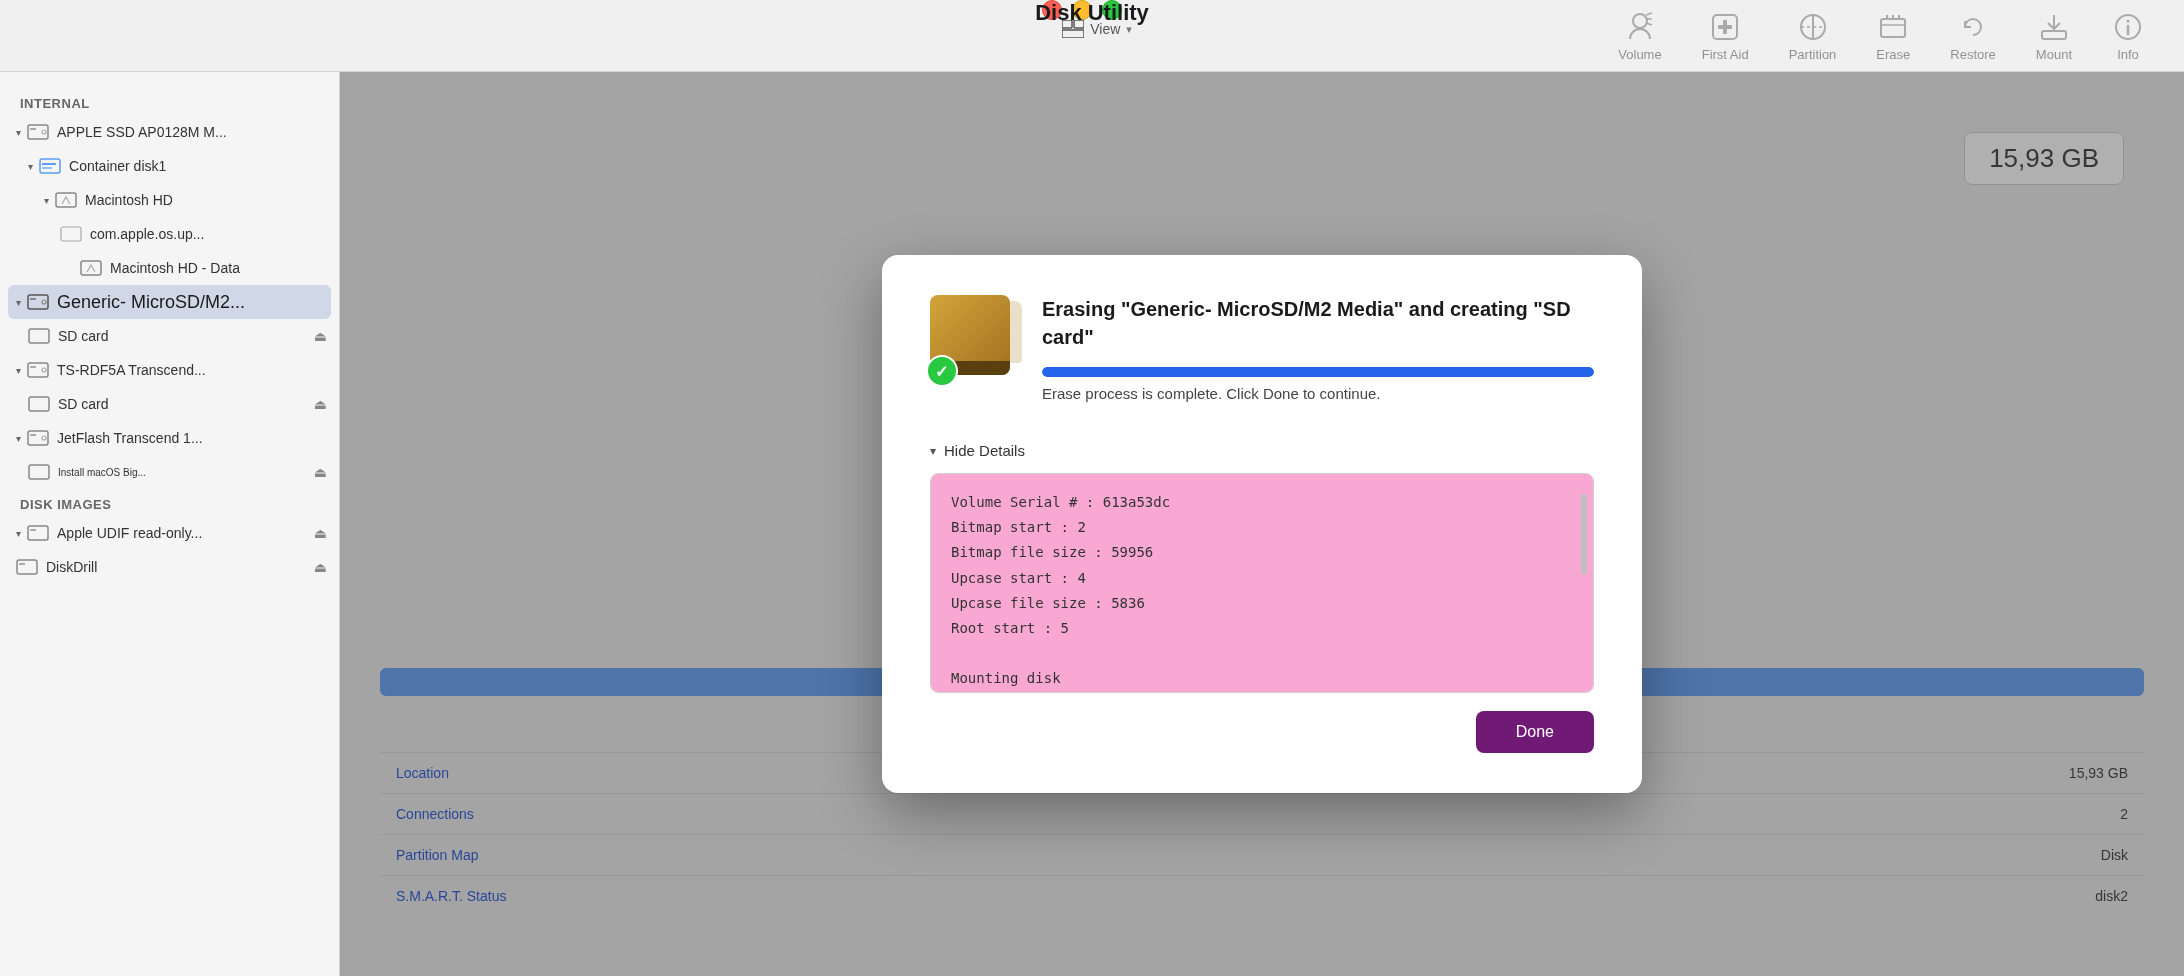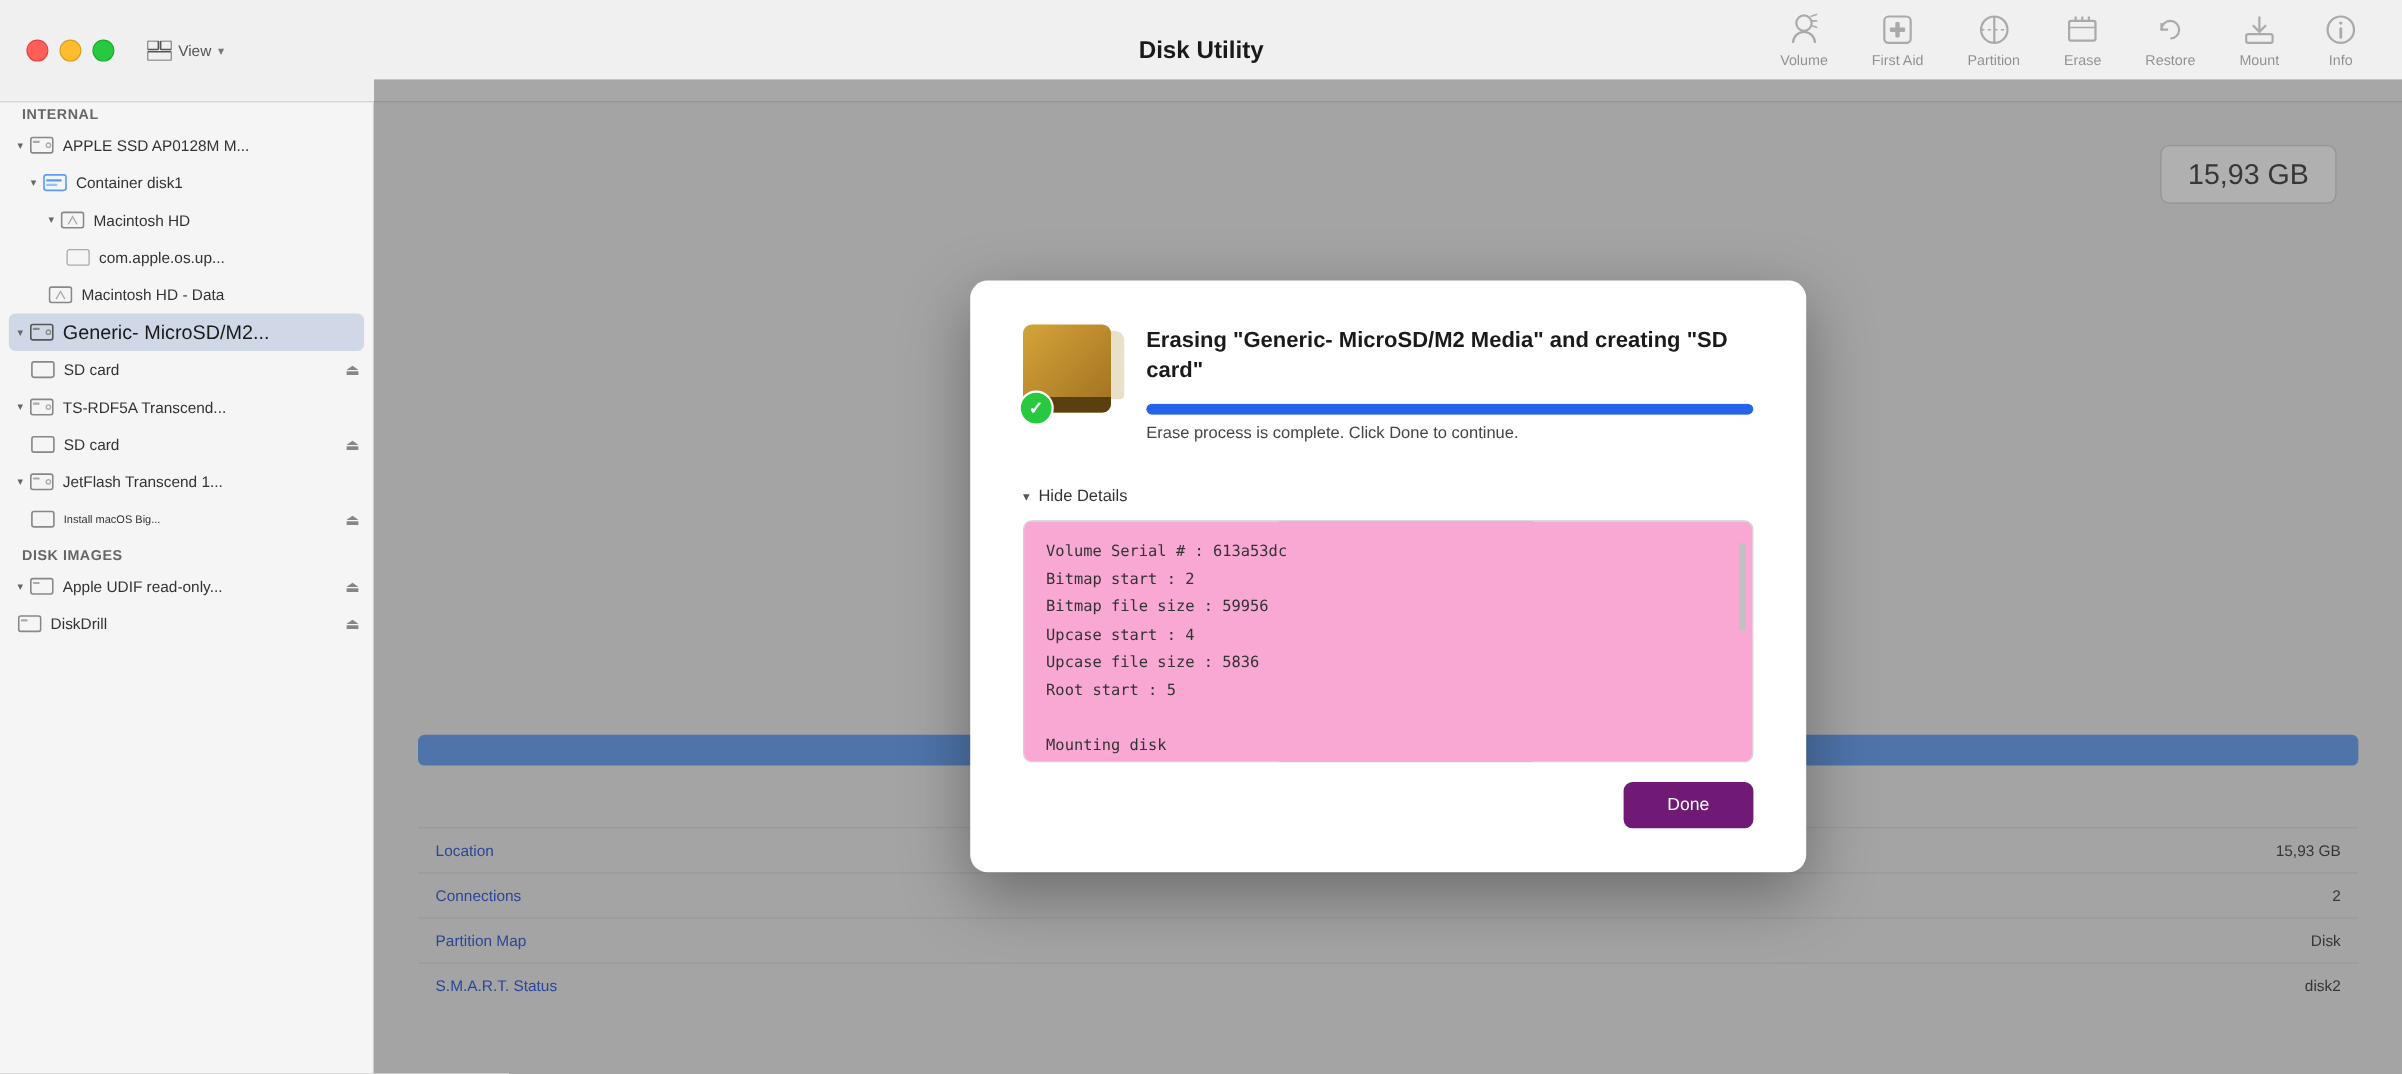--- a/index.html
+++ b/index.html
@@ -9,27 +9,28 @@
       width: 2184px;
       height: 976px;
       overflow: hidden;
       position: relative;
     }
 
     
     .titlebar {
       position: absolute;
       top: 0; left: 0; right: 0;
-      height: 93px;
+      height: 72px;
       background: #f0f0f0;
       border-bottom: 1px solid #d0d0d0;
       display: flex;
       align-items: center;
       padding: 0 24px;
       z-index: 10;
+      flex-direction: column;
     }
     .traffic-lights {
       display: flex;
       gap: 10px;
       margin-right: 20px;
     }
     .traffic-light {
       width: 20px; height: 20px;
       border-radius: 50%;
       cursor: pointer;
@@ -490,21 +491,21 @@
       <span style="font-size:14px;color:#333;">Macintosh HD</span>
     </div>
 
     <div class="sidebar-item" style="padding-left:60px;">
       <svg class="disk-icon" viewBox="0 0 22 20">
         <rect x="1" y="3" width="20" height="14" rx="2" fill="none" stroke="#aaa" stroke-width="1.2"></rect>
       </svg>
       <span style="font-size:14px;color:#333;">com.apple.os.up...</span>
     </div>
 
-    <div class="sidebar-item" style="padding-left:44px;">
+    <div class="sidebar-item" style="padding-left:44px;margin-left:36px;">
       <svg class="disk-icon" viewBox="0 0 22 20">
         <rect x="1" y="3" width="20" height="14" rx="2" fill="none" stroke="#888" stroke-width="1.5"></rect>
         <path d="M7 14 L11 7 L15 14" fill="none" stroke="#aaa" stroke-width="1.2"></path>
       </svg>
       <span style="font-size:14px;color:#333;">Macintosh HD - Data</span>
     </div>
 
 
     <div class="sidebar-item selected">
       <span class="chevron">▾</span>

